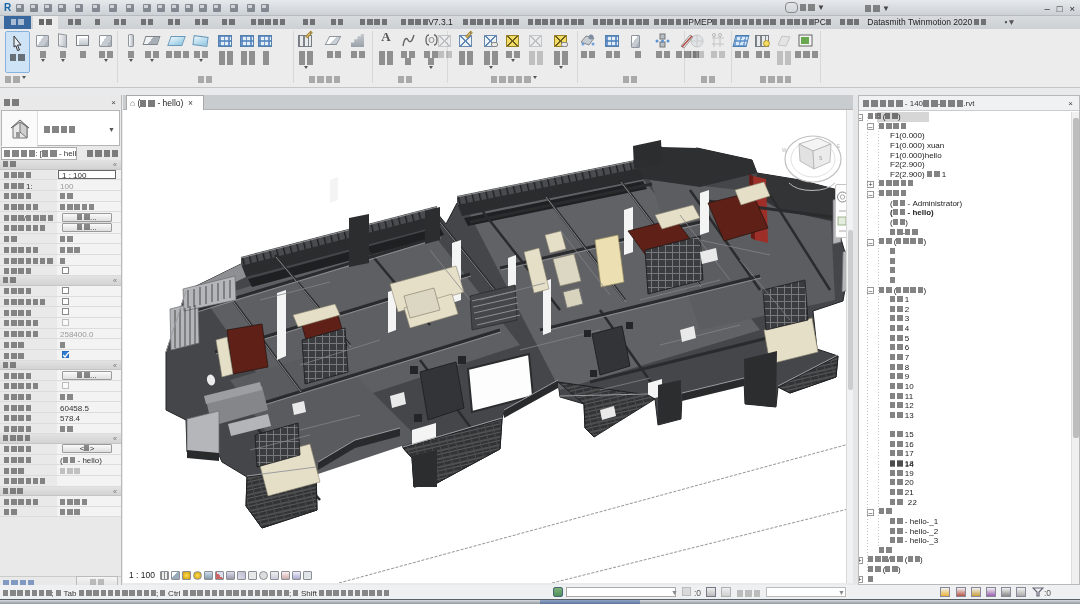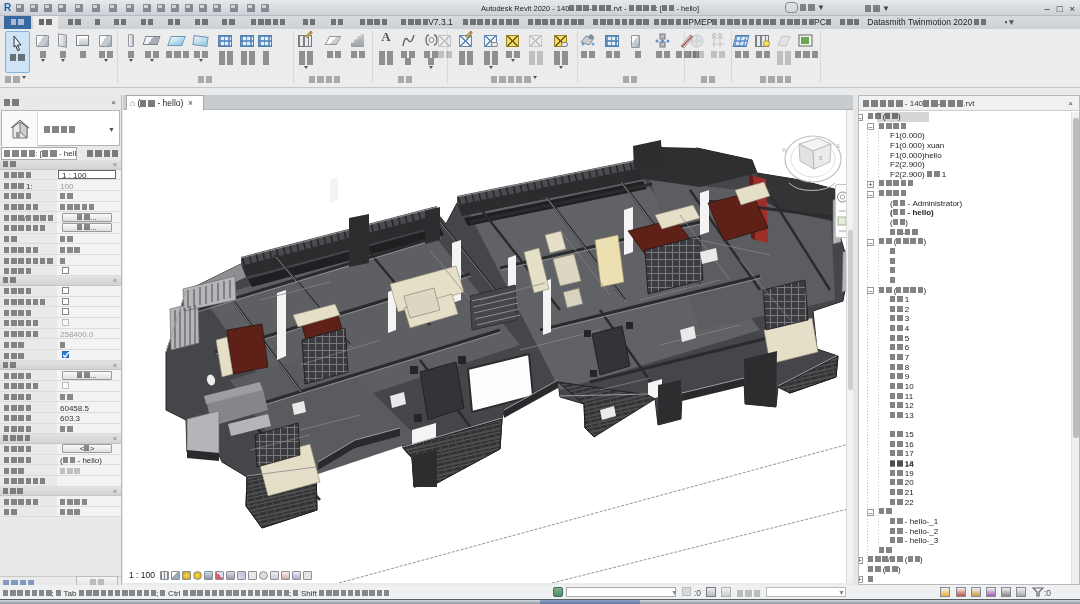--- a/index.html
+++ b/index.html
@@ -97,21 +97,20 @@
         <div class="tico" style="left:143px"></div>
         <div class="tico" style="left:157px"></div>
         <div class="tico" style="left:171px"></div>
         <div class="tico" style="left:185px"></div>
         <div class="tico" style="left:199px"></div>
         <div class="tico" style="left:213px"></div>
         <div class="tico" style="left:230px"></div>
         <div class="tico" style="left:247px"></div>
         <div class="tico" style="left:261px"></div>
       </div>
-  <div id="ttext">Autodesk Revit 2020 - 140<span class="y" style="width:19.8px"></span>-<span class="y" style="width:19.8px"></span>.rvt - <span class="y" style="width:27px"></span>: [<span class="y" style="width:12.6px"></span> - hello]</div>
   <div class="abs" style="right:255px;top:3px;font-size:8px;color:#444"><span style="border:1px solid #888;border-radius:4px;padding:0 3px">&nbsp;&nbsp;</span> <span class="z" style="width:14.7px"></span> ▼</div>
   <div class="abs" style="right:190px;top:4px;font-size:8px;color:#444"><span class="z" style="width:14.7px"></span> ▼</div>
   <div id="winbtn"><span>–</span><span>□</span><span>×</span></div>
 </div>
 
 <div id="tabs">
       <div class="t file" style="left:4px;width:27px"><span class="y" style="width:12.6px"></span></div>
       <div class="t act" style="left:33px;width:25px"><span class="y" style="width:12.6px"></span></div>
       <div class="t " style="left:62px;width:25px"><span class="y" style="width:12.6px"></span></div>
       <div class="t " style="left:91px;width:14px"><span class="y" style="width:5.4px"></span></div>
@@ -374,21 +373,21 @@
       <div class="prow">
         <span class="pl"><span class="y" style="width:27.0px"></span></span>
         <span class="pv"><span class="y" style="width:12.6px"></span></span>
       </div>
       <div class="prow">
         <span class="pl"><span class="y" style="width:27.0px"></span></span>
         <span class="pv">60458.5</span>
       </div>
       <div class="prow">
         <span class="pl"><span class="y" style="width:27.0px"></span></span>
-        <span class="pv">603.3</span>
+        <span class="pv">578.4</span>
       </div>
       <div class="prow">
         <span class="pl"><span class="y" style="width:27.0px"></span></span>
         <span class="pv"><span class="y" style="width:12.6px"></span></span>
       </div>
       <div class="psec"><span class="y" style="width:27.0px"></span><span style="position:absolute;right:4px;font-weight:normal;color:#777;font-size:7px">«</span></div>
       <div class="prow">
         <span class="pl"><span class="y" style="width:27.0px"></span></span>
         <span class="pbtn">&lt;<span class="y" style="width:5.4px"></span>&gt;</span>
       </div>
@@ -825,21 +824,21 @@
         <div class="ti">
           <span class="lbl" style="left:31px;"><span class="y" style="width:12.6px"></span>&nbsp;19</span>
         </div>
         <div class="ti">
           <span class="lbl" style="left:31px;"><span class="y" style="width:12.6px"></span>&nbsp;20</span>
         </div>
         <div class="ti">
           <span class="lbl" style="left:31px;"><span class="y" style="width:12.6px"></span>&nbsp;21</span>
         </div>
         <div class="ti">
-          <span class="lbl" style="left:31px;"><span class="y" style="width:12.6px"></span>&nbsp;22</span>
+          <span class="lbl" style="left:31px;font-family:Liberation Mono, monospace;"><span class="y" style="width:12.6px"></span>&nbsp;22</span>
         </div>
         <div class="ti">
           <span class="pm" style="left:8px">–</span>
           <span class="lbl" style="left:20px;"><span class="y" style="width:12.6px"></span></span>
         </div>
         <div class="ti">
           <span class="lbl" style="left:31px;"><span class="y" style="width:12.6px"></span>&nbsp;-&nbsp;hello-_1</span>
         </div>
         <div class="ti">
           <span class="lbl" style="left:31px;"><span class="y" style="width:12.6px"></span>&nbsp;-&nbsp;hello-_2</span>

